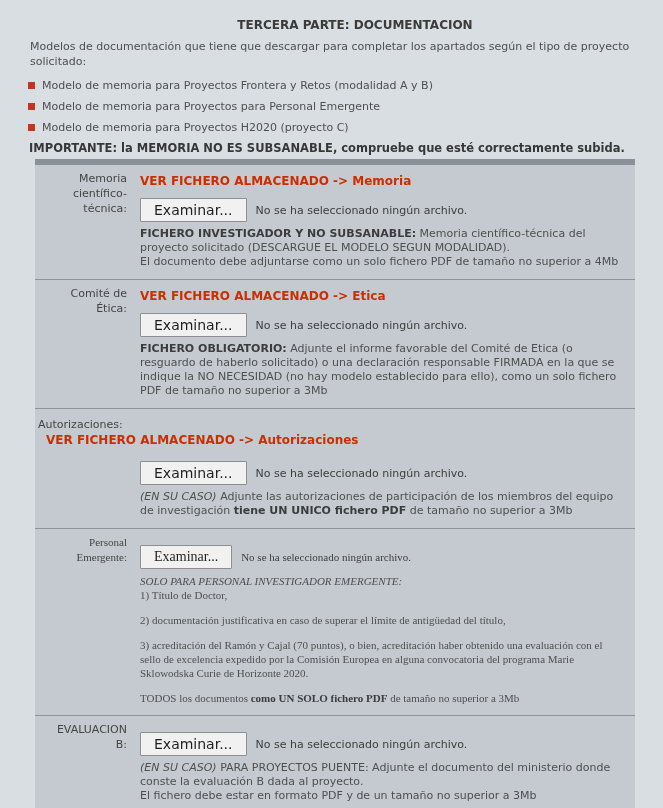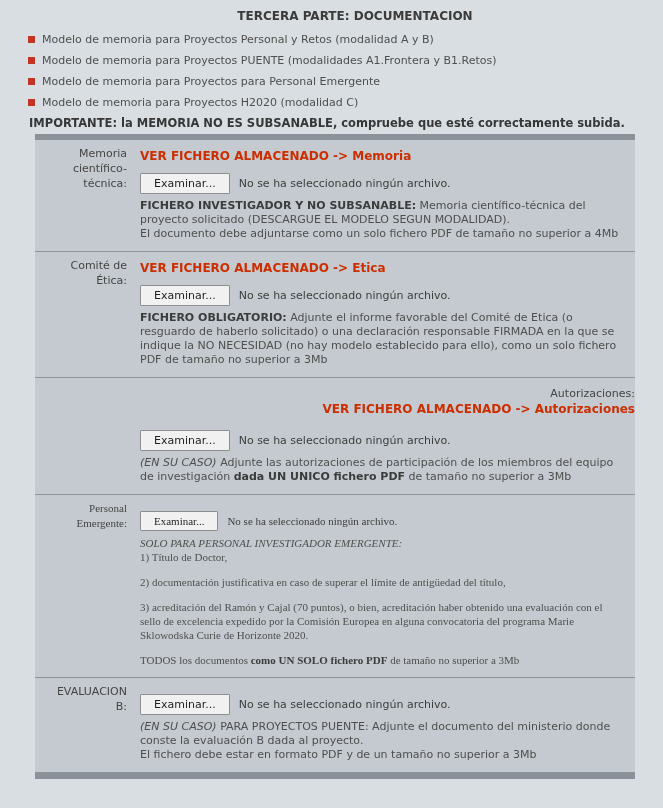--- a/index.html
+++ b/index.html
@@ -5,21 +5,21 @@
   * { box-sizing: border-box; margin: 0; padding: 0; }
   html, body { width: 663px; height: 808px; }
   body {
     background: var(--page-bg, #d8dee1);
     font-family: "DejaVu Sans", sans-serif;
     font-size: 11px;
     color: #4f4f4f;
     overflow: hidden;
   }
   .title {
-    padding-top: 9px;
+    padding-top: 18px;
     text-align: center;
     font-weight: bold;
     font-size: 12px;
     color: #3b3b3b;
     margin-left: 47px;
   }
   .intro {
     margin: 7px 30px 0 30px;
     line-height: 15px;
   }
@@ -56,27 +56,27 @@
     white-space: pre-line;
   }
   .content-col { flex: 1; padding-right: 16px; min-width: 0; }
   .stored-link {
     color: var(--red, #cc2e00);
     font-weight: bold;
     font-size: 12px;
     margin: 3px 0 2px 0;
     cursor: pointer;
   }
-  .row-head { padding: 2px 0 0 10px; text-align: right; }
+  .row-head { padding: 2px 0 0 3px; }
   .row-head .full-label { color: #454545; line-height: 15px; }
   .row-head .stored-link { margin: 1px 0 4px 8px; }
   .file-input { margin: 10px 0 5px 0; display: flex; align-items: center; }
   .browse {
     font-family: inherit;
-    font-size: 11px;
+    font-size: 14px;
     color: #1f1f1f;
     background: #f1f1f1;
     border: 1px solid #8e8e8e;
     border-radius: 1px;
     padding: 3px 13px;
     cursor: pointer;
   }
   .no-file { margin-left: 9px; color: #3d3d3d; }
   .para { line-height: 14px; margin-bottom: 11px; white-space: pre-line; }
   .para:last-child { margin-bottom: 0; }
@@ -86,25 +86,25 @@
   .row-etica          { min-height: 119px; }
   .row-autorizaciones { min-height: 93px; }
   .row-personal       { min-height: 178px; font-family: Liberation Serif, serif; }
   .row-evaluacion     { min-height: 76px; }
 </style>
 </head>
 <body>
 
 <div class="page">
   <div class="title">TERCERA PARTE: DOCUMENTACION</div>
+  <div class="intro">Modelos de documentación que tiene que descargar para completar los apartados según el tipo de proyecto solicitado:</div>
   <div class="bullets">
-      <div class="bullet-item"><span class="bullet-sq"></span><span>Modelo de memoria para Proyectos Personal y Retos (modalidad A y B)</span></div>
-      <div class="bullet-item"><span class="bullet-sq"></span><span>Modelo de memoria para Proyectos PUENTE (modalidades A1.Frontera y B1.Retos)</span></div>
+      <div class="bullet-item"><span class="bullet-sq"></span><span>Modelo de memoria para Proyectos Frontera y Retos (modalidad A y B)</span></div>
       <div class="bullet-item"><span class="bullet-sq"></span><span>Modelo de memoria para Proyectos para Personal Emergente</span></div>
-      <div class="bullet-item"><span class="bullet-sq"></span><span>Modelo de memoria para Proyectos H2020 (modalidad C)</span></div>
+      <div class="bullet-item"><span class="bullet-sq"></span><span>Modelo de memoria para Proyectos H2020 (proyecto C)</span></div>
     </div>
   <div class="important">IMPORTANTE: la MEMORIA NO ES SUBSANABLE, compruebe que esté correctamente subida.</div>
 
   <div class="doc-table">
 
     <div class="row row-memoria">
         <div class="row-body">
           <div class="label-col">Memoria
 científico-
 técnica:</div>
@@ -138,21 +138,21 @@
           <div class="full-label">Autorizaciones:</div>
           <div class="stored-link">VER FICHERO ALMACENADO -&gt; Autorizaciones</div>
         </div>
         <div class="row-body">
           <div class="label-col"></div>
           <div class="content-col">
             <div class="file-input">
               <button class="browse">Examinar...</button>
               <span class="no-file">No se ha seleccionado ningún archivo.</span>
             </div>
-            <div class="para"><i>(EN SU CASO)</i><span> Adjunte las autorizaciones de participación de los miembros del equipo de investigación </span><b>dada UN UNICO fichero PDF</b><span> de tamaño no superior a 3Mb</span></div>
+            <div class="para"><i>(EN SU CASO)</i><span> Adjunte las autorizaciones de participación de los miembros del equipo de investigación </span><b>tiene UN UNICO fichero PDF</b><span> de tamaño no superior a 3Mb</span></div>
           </div>
         </div>
       </div>
       <div class="row row-personal">
         <div class="row-body">
           <div class="label-col">Personal
 Emergente:</div>
           <div class="content-col">
             <div class="file-input">
               <button class="browse">Examinar...</button>

